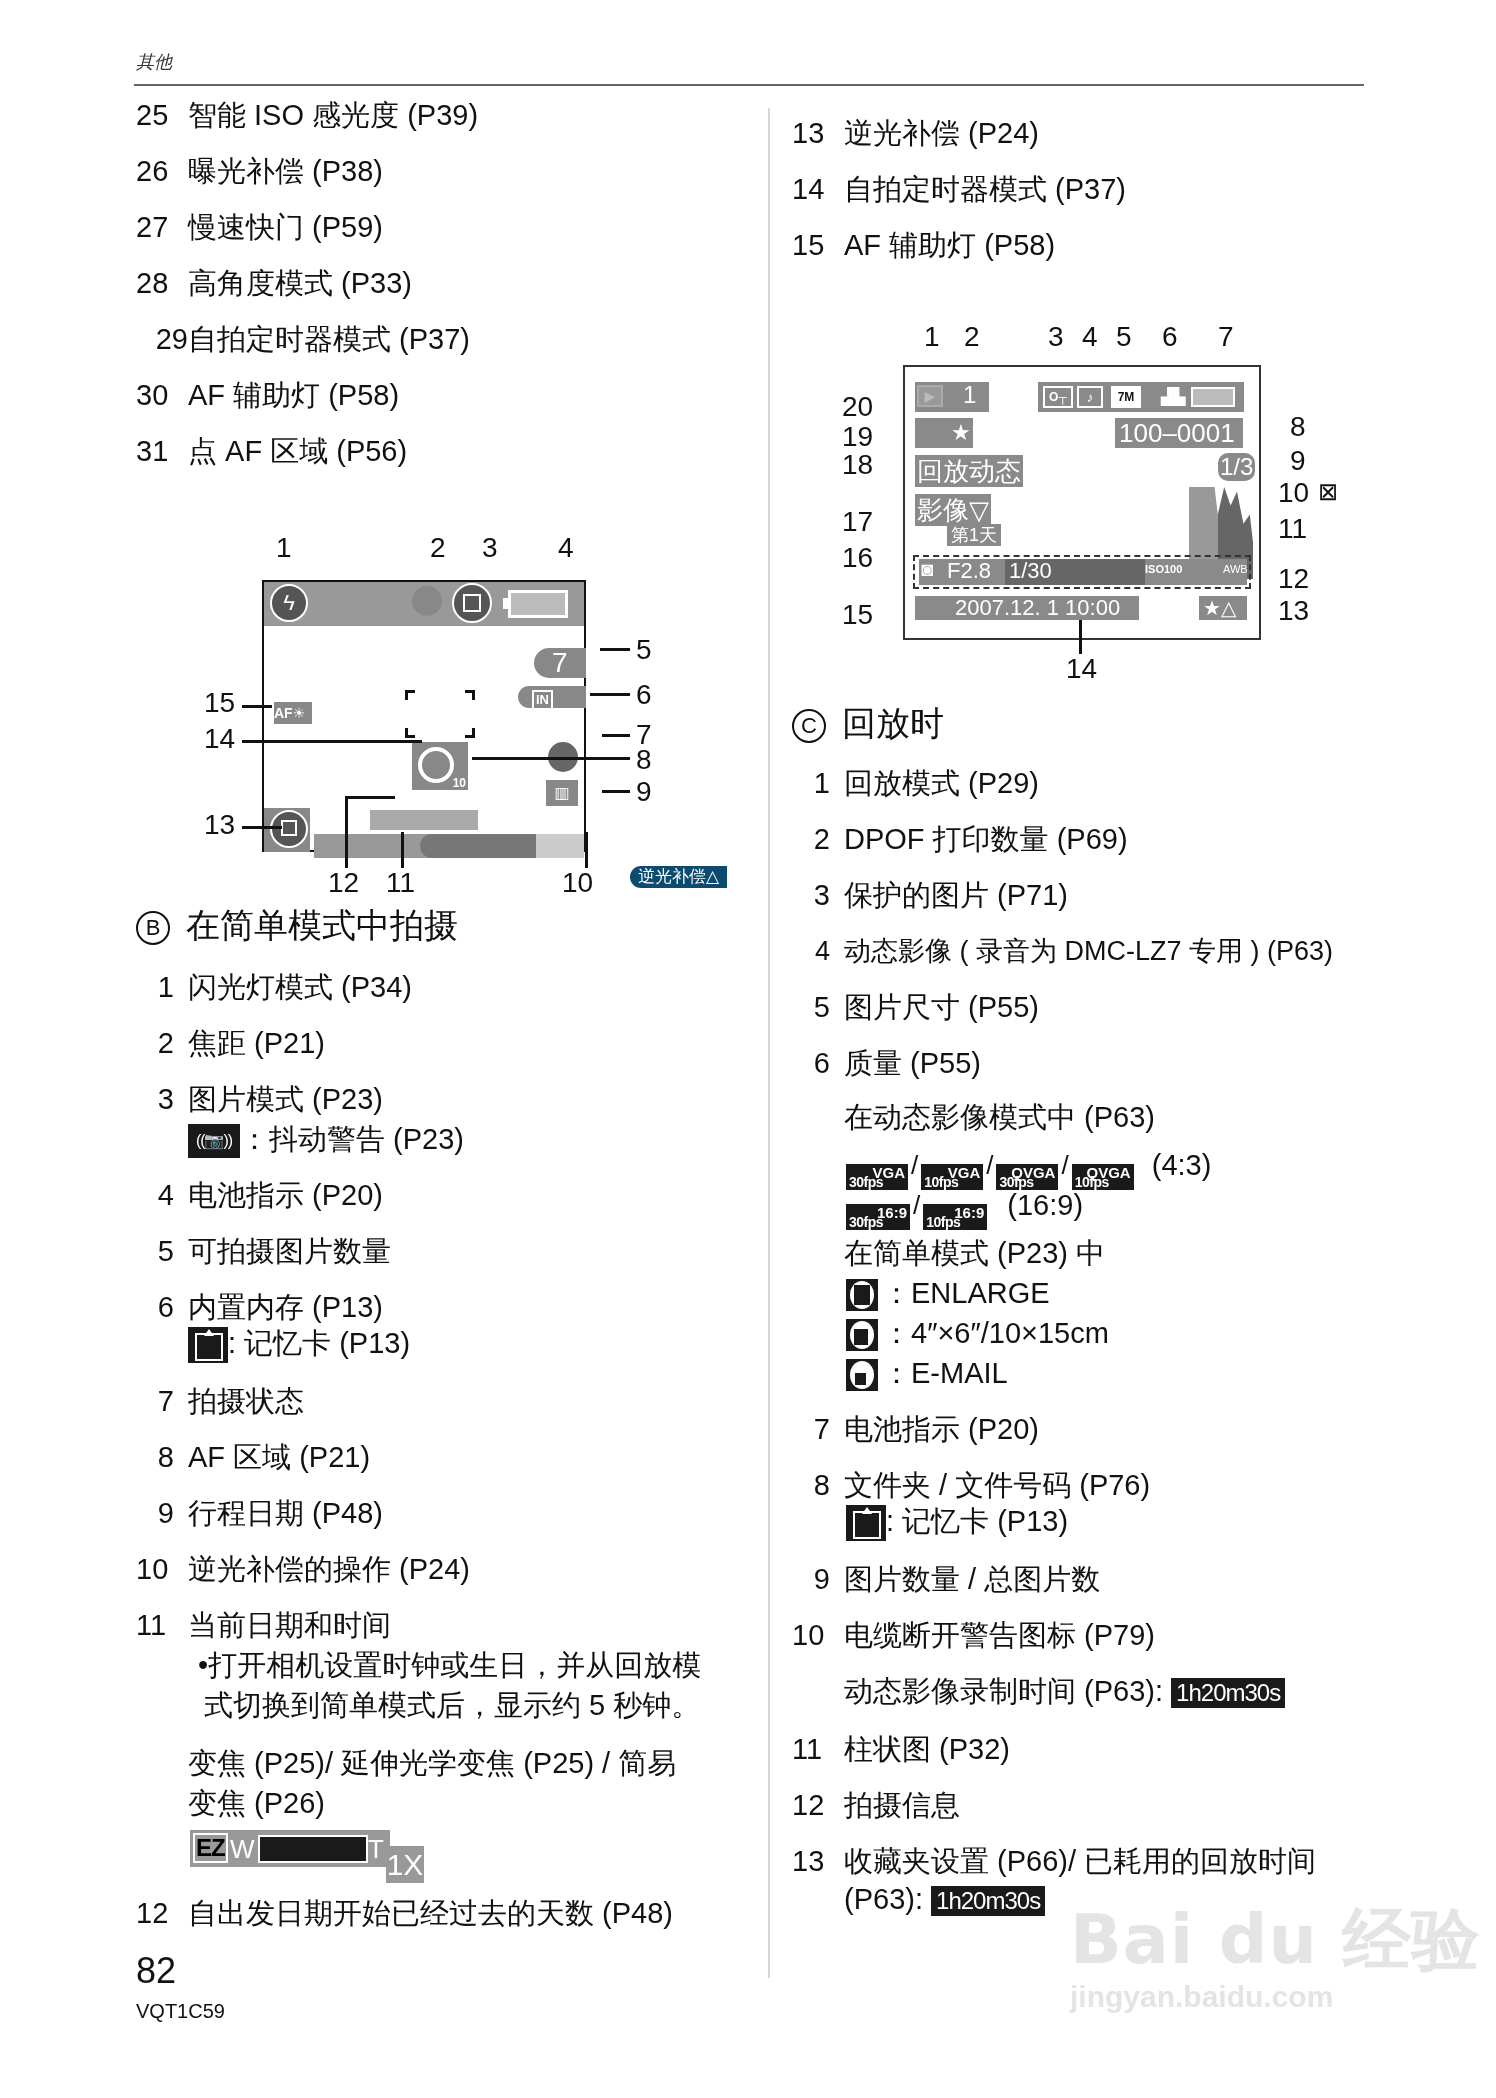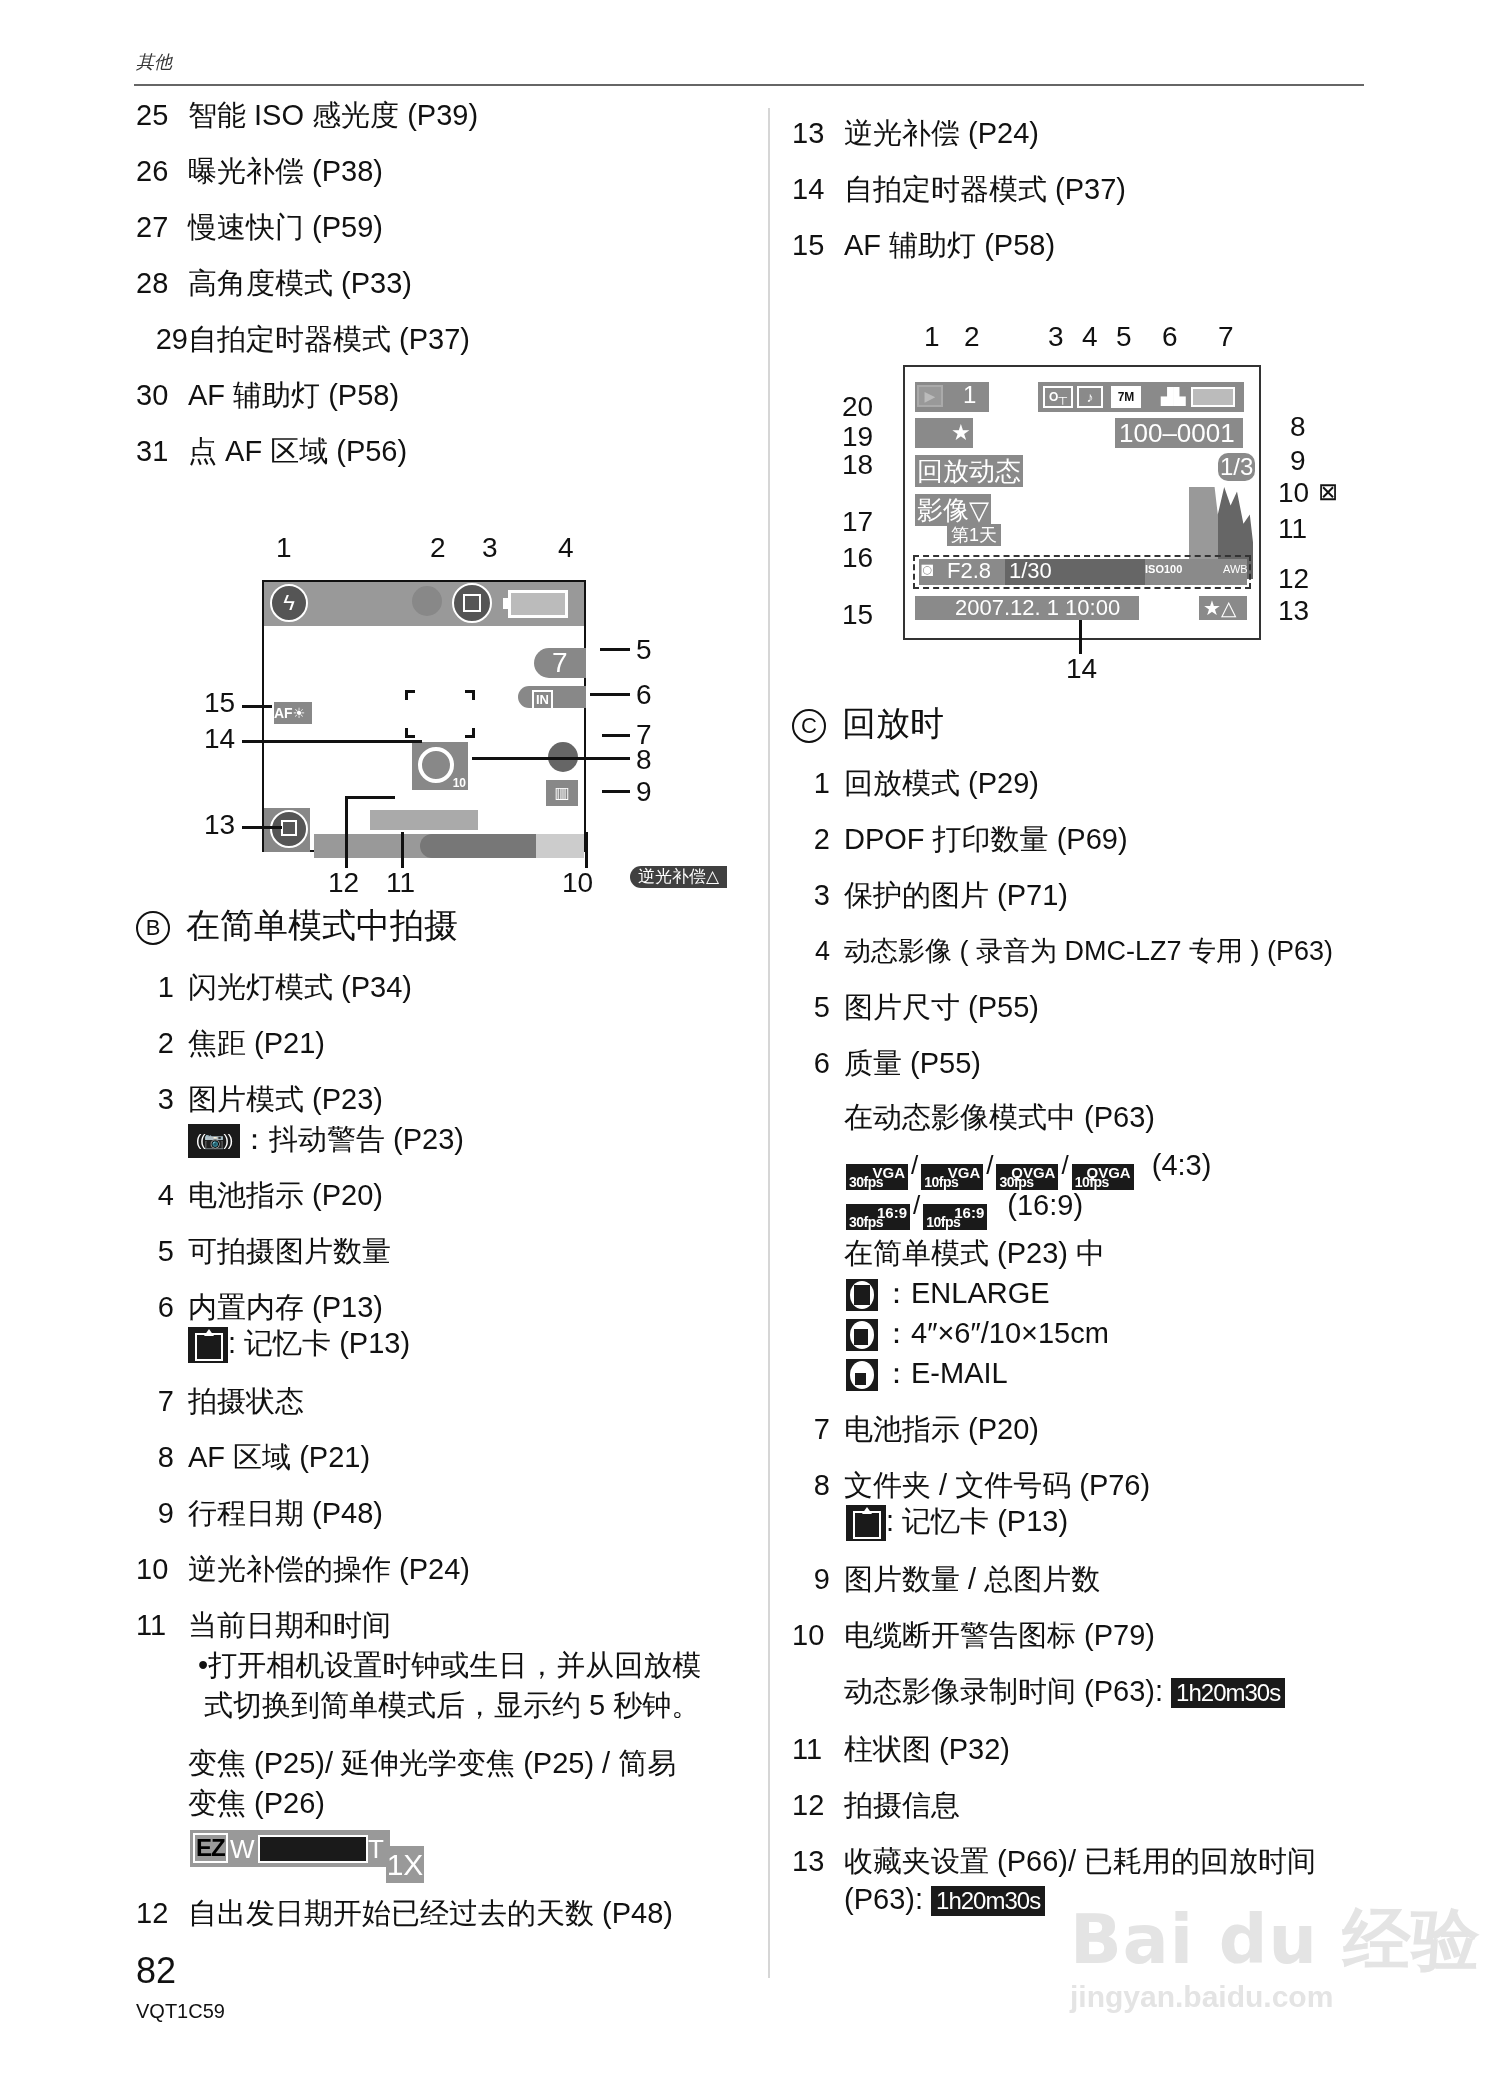--- a/index.html
+++ b/index.html
@@ -145,21 +145,21 @@
   <div class="lbl" style="left:204px;top:810px;">13</div>
   <div class="line" style="left:242px;top:826px;width:40px;height:3px;"></div>
 
   <div class="line" style="left:345px;top:796px;width:3px;height:72px;"></div>
   <div class="line" style="left:345px;top:796px;width:50px;height:3px;"></div>
   <div class="lbl" style="left:328px;top:868px;">12</div>
   <div class="line" style="left:401px;top:832px;width:3px;height:36px;"></div>
   <div class="lbl" style="left:386px;top:868px;">11</div>
   <div class="line" style="left:585px;top:832px;width:3px;height:36px;"></div>
   <div class="lbl" style="left:562px;top:868px;">10</div>
-  <div style="position:absolute;left:630px;top:866px;height:22px;padding:0 8px;background:#404040;color:#fff;font-size:17px;line-height:22px;border-radius:11px 0 0 11px;">逆光补偿△</div>
+  <div style="position:absolute;left:630px;top:866px;height:22px;padding:0 8px;background:#0c4a6e;color:#fff;font-size:17px;line-height:22px;border-radius:11px 0 0 11px;">逆光补偿△</div>
 </div>
 
 <div class="section-head" style="left:136px;top:905px;"><span class="circ">B</span><span>在简单模式中拍摄</span></div>
 
 <div class="item" style="left:136px;top:970px;"><span class="num pad">1</span><span>闪光灯模式 (P34)</span></div>
 <div class="item" style="left:136px;top:1026px;"><span class="num pad">2</span><span>焦距 (P21)</span></div>
 <div class="item" style="left:136px;top:1082px;"><span class="num pad">3</span><span>图片模式 (P23)</span></div>
 <div class="sub" style="left:188px;top:1122px;"><span class="shake-icon">((📷))</span><span>：抖动警告 (P23)</span></div>
 <div class="item" style="left:136px;top:1178px;"><span class="num pad">4</span><span>电池指示 (P20)</span></div>
 <div class="item" style="left:136px;top:1234px;"><span class="num pad">5</span><span>可拍摄图片数量</span></div>

